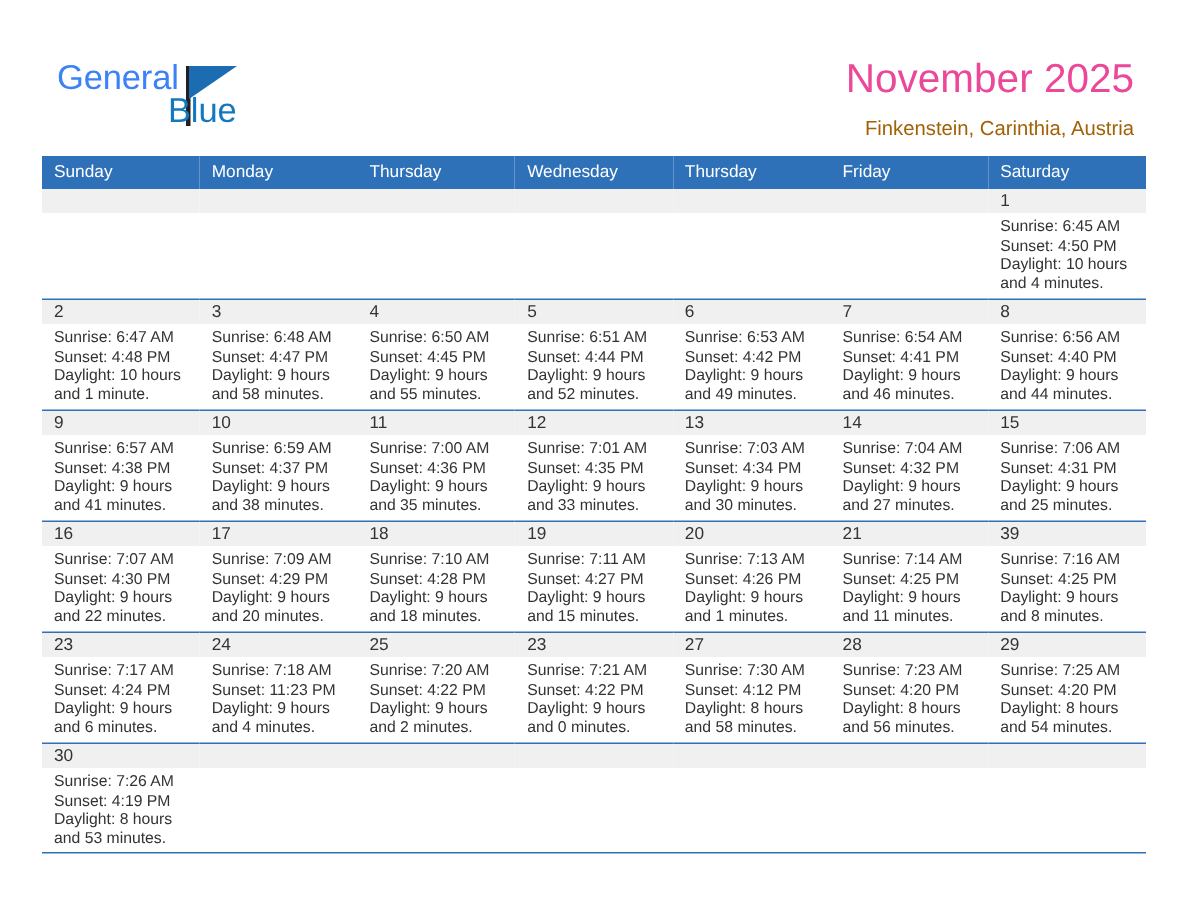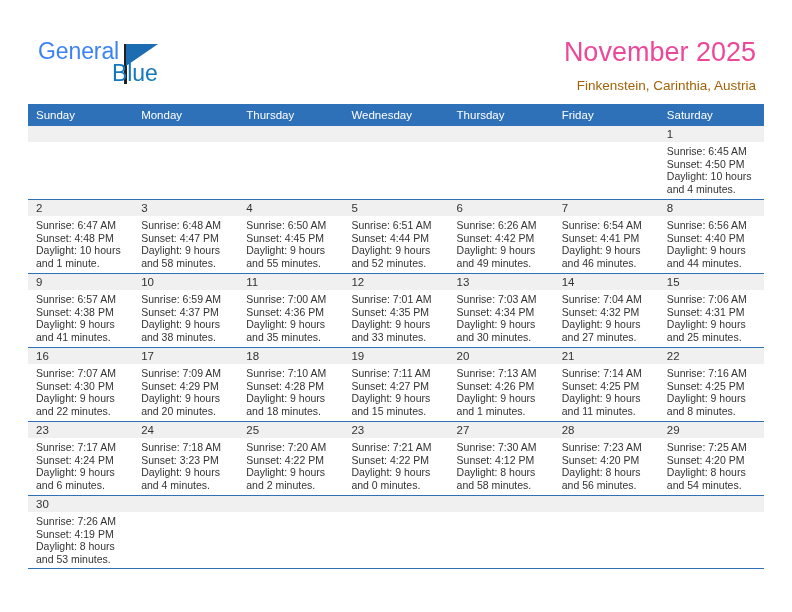--- a/index.html
+++ b/index.html
@@ -269,21 +269,21 @@
                 <div>Sunset: 4:44 PM</div>
                 <div>Daylight: 9 hours</div>
                 <div>and 52 minutes.</div>
               </div>
             </div>
           </td>
           <td>
             <div class="cell">
               <div class="daynum-band">6</div>
               <div class="info">
-                <div>Sunrise: 6:26 AM</div>
+                <div>Sunrise: 6:53 AM</div>
                 <div>Sunset: 4:42 PM</div>
                 <div>Daylight: 9 hours</div>
                 <div>and 49 minutes.</div>
               </div>
             </div>
           </td>
           <td>
             <div class="cell">
               <div class="daynum-band">7</div>
               <div class="info">
@@ -447,21 +447,21 @@
               <div class="info">
                 <div>Sunrise: 7:14 AM</div>
                 <div>Sunset: 4:25 PM</div>
                 <div>Daylight: 9 hours</div>
                 <div>and 11 minutes.</div>
               </div>
             </div>
           </td>
           <td>
             <div class="cell">
-              <div class="daynum-band">22</div>
+              <div class="daynum-band">39</div>
               <div class="info">
                 <div>Sunrise: 7:16 AM</div>
                 <div>Sunset: 4:25 PM</div>
                 <div>Daylight: 9 hours</div>
                 <div>and 8 minutes.</div>
               </div>
             </div>
           </td>
         </tr>
         <tr>
@@ -474,21 +474,21 @@
                 <div>Daylight: 9 hours</div>
                 <div>and 6 minutes.</div>
               </div>
             </div>
           </td>
           <td>
             <div class="cell">
               <div class="daynum-band">24</div>
               <div class="info">
                 <div>Sunrise: 7:18 AM</div>
-                <div>Sunset: 3:23 PM</div>
+                <div>Sunset: 11:23 PM</div>
                 <div>Daylight: 9 hours</div>
                 <div>and 4 minutes.</div>
               </div>
             </div>
           </td>
           <td>
             <div class="cell">
               <div class="daynum-band">25</div>
               <div class="info">
                 <div>Sunrise: 7:20 AM</div>

